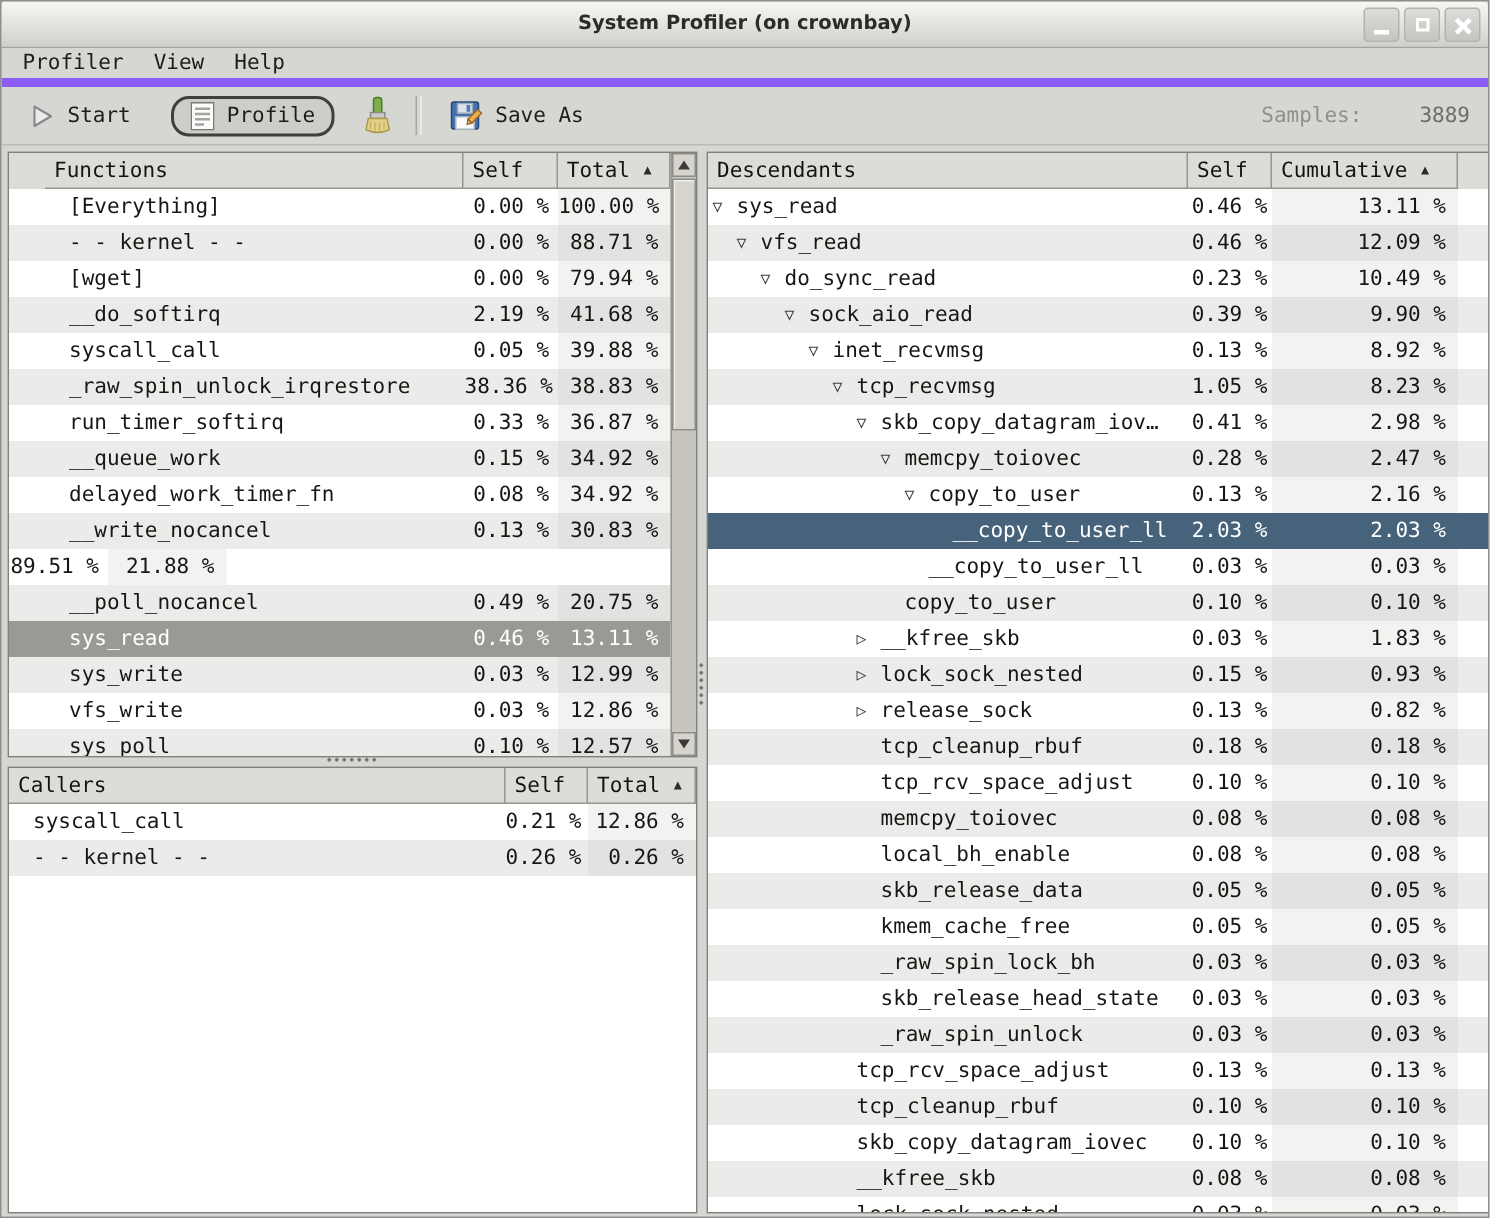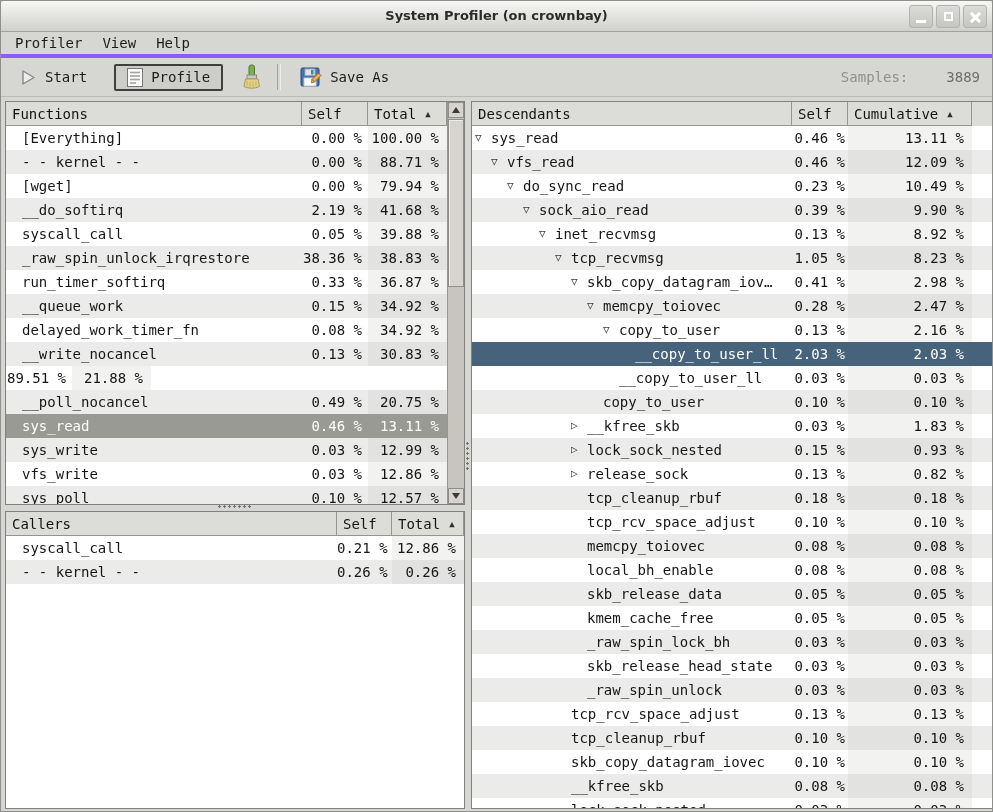--- a/index.html
+++ b/index.html
@@ -15,27 +15,27 @@
   .winbtns{position:absolute;right:5px;top:4px;display:flex;gap:3px;}
   .wbtn{width:22px;height:21px;border:1px solid #b2b2ae;border-radius:3px;
     background:linear-gradient(#dcdcda,#c4c4c0);display:flex;align-items:center;justify-content:center;}
   .g-min{width:10px;height:3px;background:#fff;margin-top:9px;}
   .g-max{width:9px;height:9px;border:2px solid #fff;box-sizing:border-box;}
   .g-close{position:relative;width:12px;height:12px;}
   .g-close::before,.g-close::after{content:"";position:absolute;left:5px;top:0;width:3px;height:13px;background:#fff;}
   .g-close::before{transform:rotate(45deg);} .g-close::after{transform:rotate(-45deg);}
   
   .menubar{position:absolute;top:30px;left:0;right:0;height:27px;display:flex;align-items:center;
-    padding-left:4px;border-bottom:4px solid #8b5cf6;font-size:14px;color:#1c1c1a;box-sizing:border-box;}
+    padding-left:4px;border-bottom:6px solid #8b5cf6;font-size:14px;color:#1c1c1a;box-sizing:border-box;}
   .menu-item{padding:3px 10px;}
   
   .toolbar{position:absolute;top:57px;left:0;right:0;height:39px;display:flex;align-items:center;
     padding:0 10px;border-bottom:1px solid #b9b9b5;font-size:14px;color:#1c1c1a;box-sizing:border-box;}
   .tb-btn{display:flex;align-items:center;gap:8px;padding:3px 9px;}
-  .tb-btn.pressed{border:2px solid #3f3f3b;background:#cdcdc9;border-radius:2px;padding:2px 11px;margin-left:18px;}
+  .tb-btn.pressed{border:2px solid #3f3f3b;background:#cdcdc9;border-radius:12px;padding:2px 11px;margin-left:18px;}
   .tb-icon{display:flex;align-items:center;}
   .tb-sep{width:2px;height:26px;margin:0 10px 0 6px;border-left:1px solid #a5a5a1;border-right:1px solid #ececea;}
   .samples{margin-left:auto;display:flex;align-items:center;gap:38px;padding-right:2px;}
   .samples-label{color:#8f8f8b;}
   .samples-value{color:#6d6d69;}
   
   .content{position:absolute;top:96px;left:0;right:0;bottom:0;}
   .pane{position:absolute;background:#fff;border:1px solid #80807c;box-sizing:border-box;overflow:hidden;}
   #pane-functions{left:4px;top:4px;width:460px;height:404px;}
   #pane-callers{left:4px;top:414px;width:460px;height:298px;}
@@ -45,21 +45,21 @@
     padding:0 6px;font-size:14px;color:#131311;display:flex;align-items:center;gap:9px;overflow:hidden;}
   .sort-arrow{font-size:9px;color:#2c2c28;}
   .rows{position:absolute;top:24px;left:0;right:0;}
   .row{display:flex;height:24px;line-height:24px;font-size:14px;color:#161614;background:#fff;}
   .row.alt{background:#ebebe9;}
   .cell{box-sizing:border-box;overflow:hidden;white-space:nowrap;}
   .c-name{padding-left:16px;position:relative;}
   .c-num{text-align:right;}
   .row:not(.alt) .c-tint{background:#f2f2f0;}
   .row.alt .c-tint{background:#e2e2e0;}
-  .p-fn .col0{width:296px;} .p-fn .col1{width:66px;padding-right:6px;} .p-fn .col2{width:79px;padding-right:8px;}
+  .p-fn .col0{width:296px;margin-left:24px;} .p-fn .col1{width:66px;padding-right:6px;} .p-fn .col2{width:79px;padding-right:8px;}
   .p-ca .col0{width:331px;} .p-ca .col1{width:55px;padding-right:6px;} .p-ca .col2{width:72px;padding-right:8px;}
   .p-de .col0{width:320px;} .p-de .col1{width:56px;padding-right:3px;} .p-de .col2{width:124px;padding-right:8px;}
   .p-fn .row.sel{background:#9a9a95;color:#fff;}
   .p-de .row.sel{background:#47637c;color:#fff;}
   .row.sel .c-tint{background:transparent;}
   .expander{position:absolute;top:0;font-size:11px;color:#3a3a38;line-height:24px;}
   
   .vscroll{position:absolute;top:0;right:0;bottom:0;width:17px;background:#c8c5bf;
     border-left:1px solid #96968f;box-sizing:border-box;}
   .sbtn{position:absolute;left:0;width:16px;height:16px;background:#d7d4ce;border:1px solid #8e8e88;

